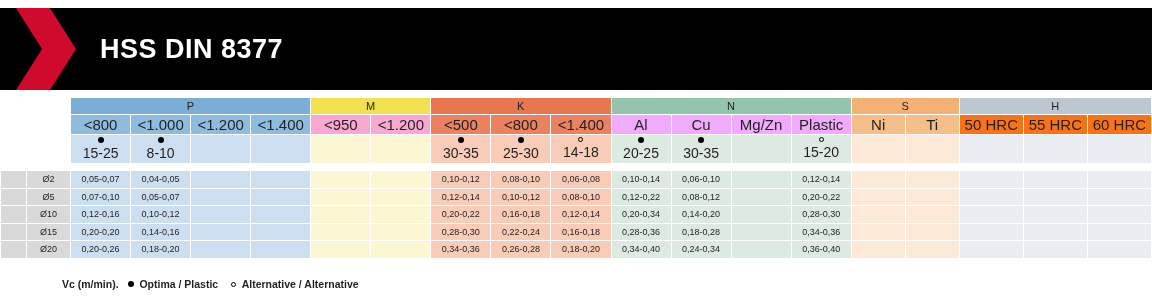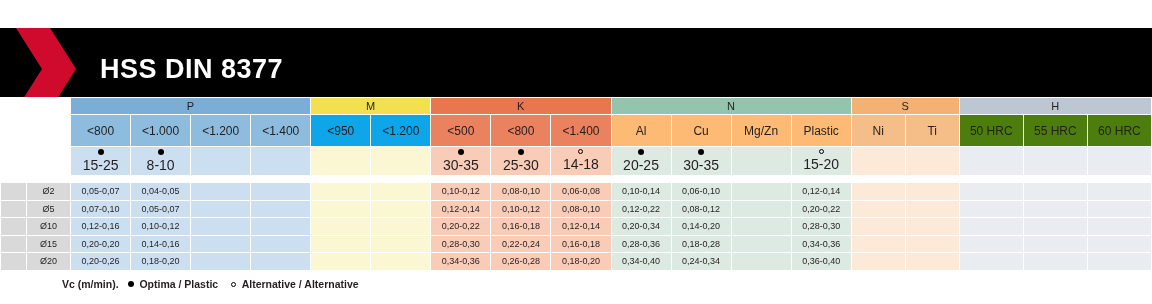--- a/index.html
+++ b/index.html
@@ -8,21 +8,20 @@
     background: #ffffff;
     font-family: "Liberation Sans", sans-serif;
     overflow: hidden;
   }
 
   
   .banner {
     position: absolute; left: 0; top: 8px;
     width: 1152px; height: 82px;
     background: #000000;
-    margin-top: 20px;
   }
   .logo-chevron {
     position: absolute; left: 6px; top: 0px;
     width: 84px; height: 82px;
   }
   .banner-title {
     position: absolute; left: 100px; top: 50%;
     transform: translateY(-50%);
     color: #ffffff;
     font-size: 27px;
@@ -60,22 +59,22 @@
     font-weight: normal;
     color: #231f20;
   }
   .grp-head {
     height: 17px;
     font-size: 11px;
     font-weight: bold;
     letter-spacing: 0.3px;
   }
   .sub-head {
-    height: 32px;
-    font-size: 12px;
+    height: 20px;
+    font-size: 15px;
     font-weight: bold;
   }
   .speed-row td { height: 29px; }
   .speed-cell { line-height: 1.15; padding-top: 2px; }
   .dot-filled, .dot-open {
     display: block;
     width: 6px; height: 6px;
     margin: 0 auto 2px auto;
     border-radius: 50%;
   }
@@ -94,33 +93,33 @@
     margin-top: 46px;
   }
   .stub-cell { background: #d9d9d9; border-color: #d9d9d9; }
   .blank-corner { background: #ffffff; border-color: #ffffff; }
 
   
   .p-grp  { background: #7aaed6; }
   .p-sub  { background: #8ebcdf; }
   .p-body { background: #ccdff0; }
   .m-grp  { background: #f2e04f; }
-  .m-sub  { background: #0ea5e9; margin-top: 36px; }
+  .m-sub  { background: #f9a8d4; margin-top: 36px; }
   .m-body { background: #fcf7d3; }
   .k-grp  { background: #e8764f; }
   .k-sub  { background: #ea8260; }
   .k-body { background: #f8ccb6; }
   .n-grp  { background: #93c5ae; }
-  .n-sub  { background: #fdba74; }
+  .n-sub  { background: #f0abfc; }
   .n-body { background: #dceae2; }
   .s-grp  { background: #f3b173; }
   .s-sub  { background: #f5bd88; }
   .s-body { background: #fce9d8; }
   .h-grp  { background: #bcc7d2; }
-  .h-sub  { background: #4d7c0f; }
+  .h-sub  { background: #f97316; }
   .h-body { background: #e9edf1; }
 
   
   .legend {
     position: absolute; left: 62px; top: 278px;
     font-size: 10.5px; font-weight: bold; color: #231f20;
     white-space: nowrap;
   }
   .legend .lg-dot-filled {
     display: inline-block; width: 6px; height: 6px;

